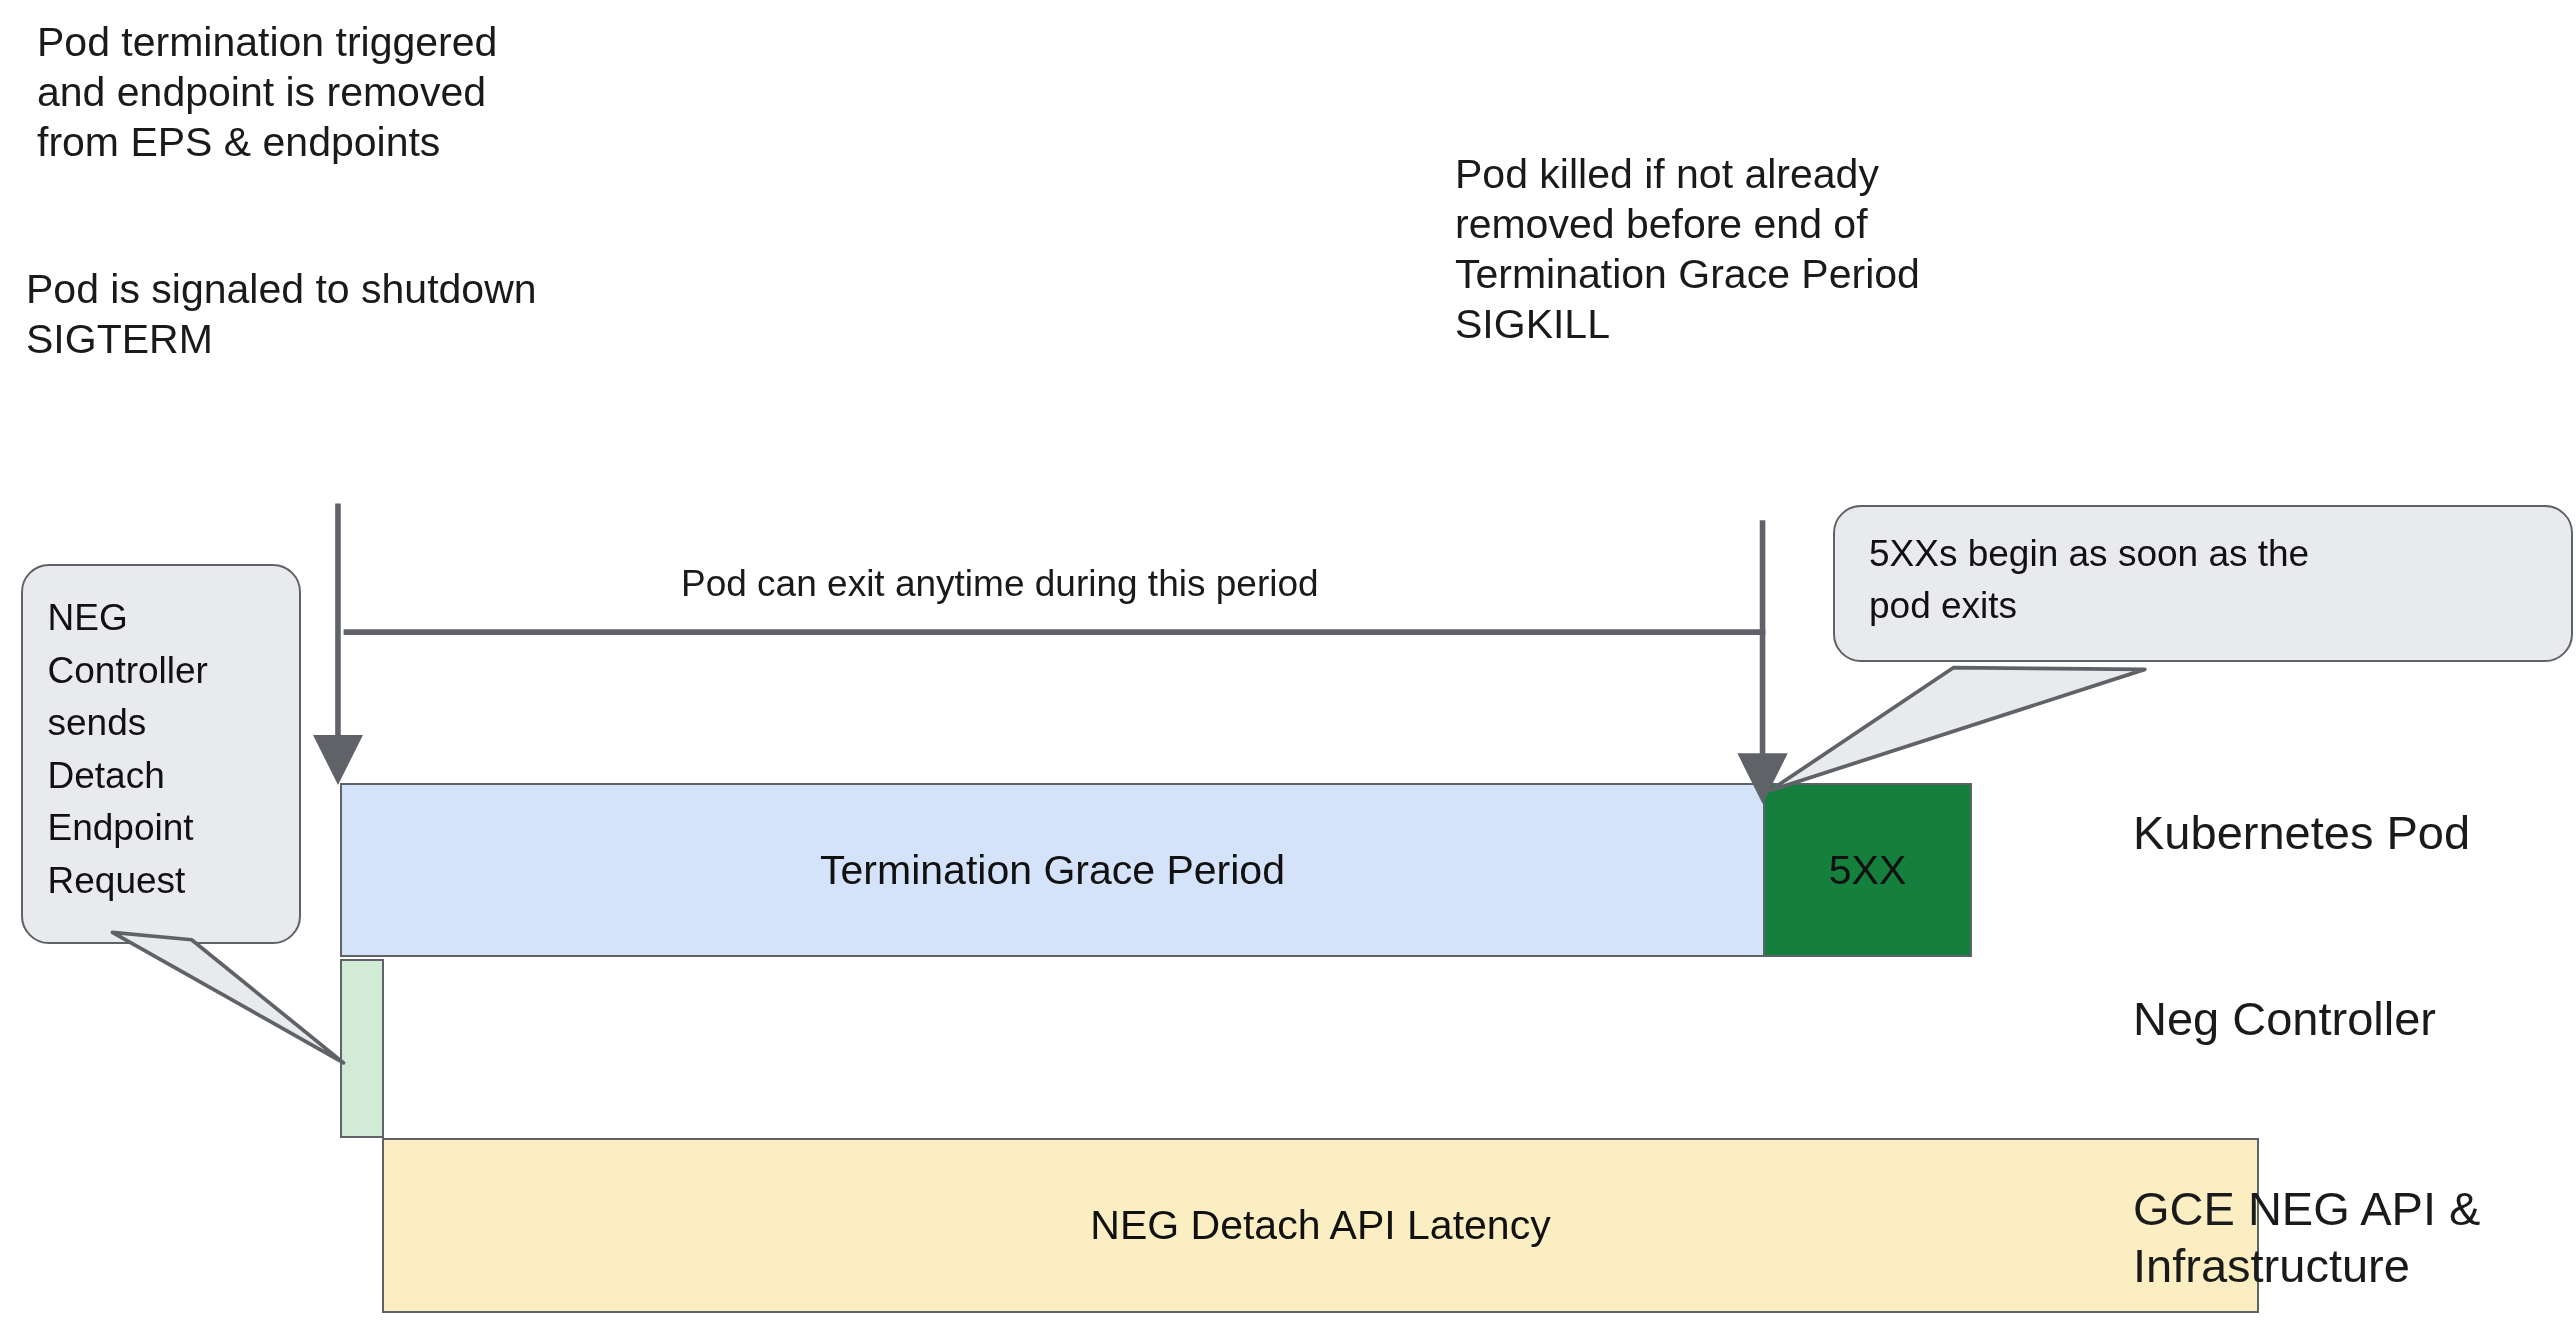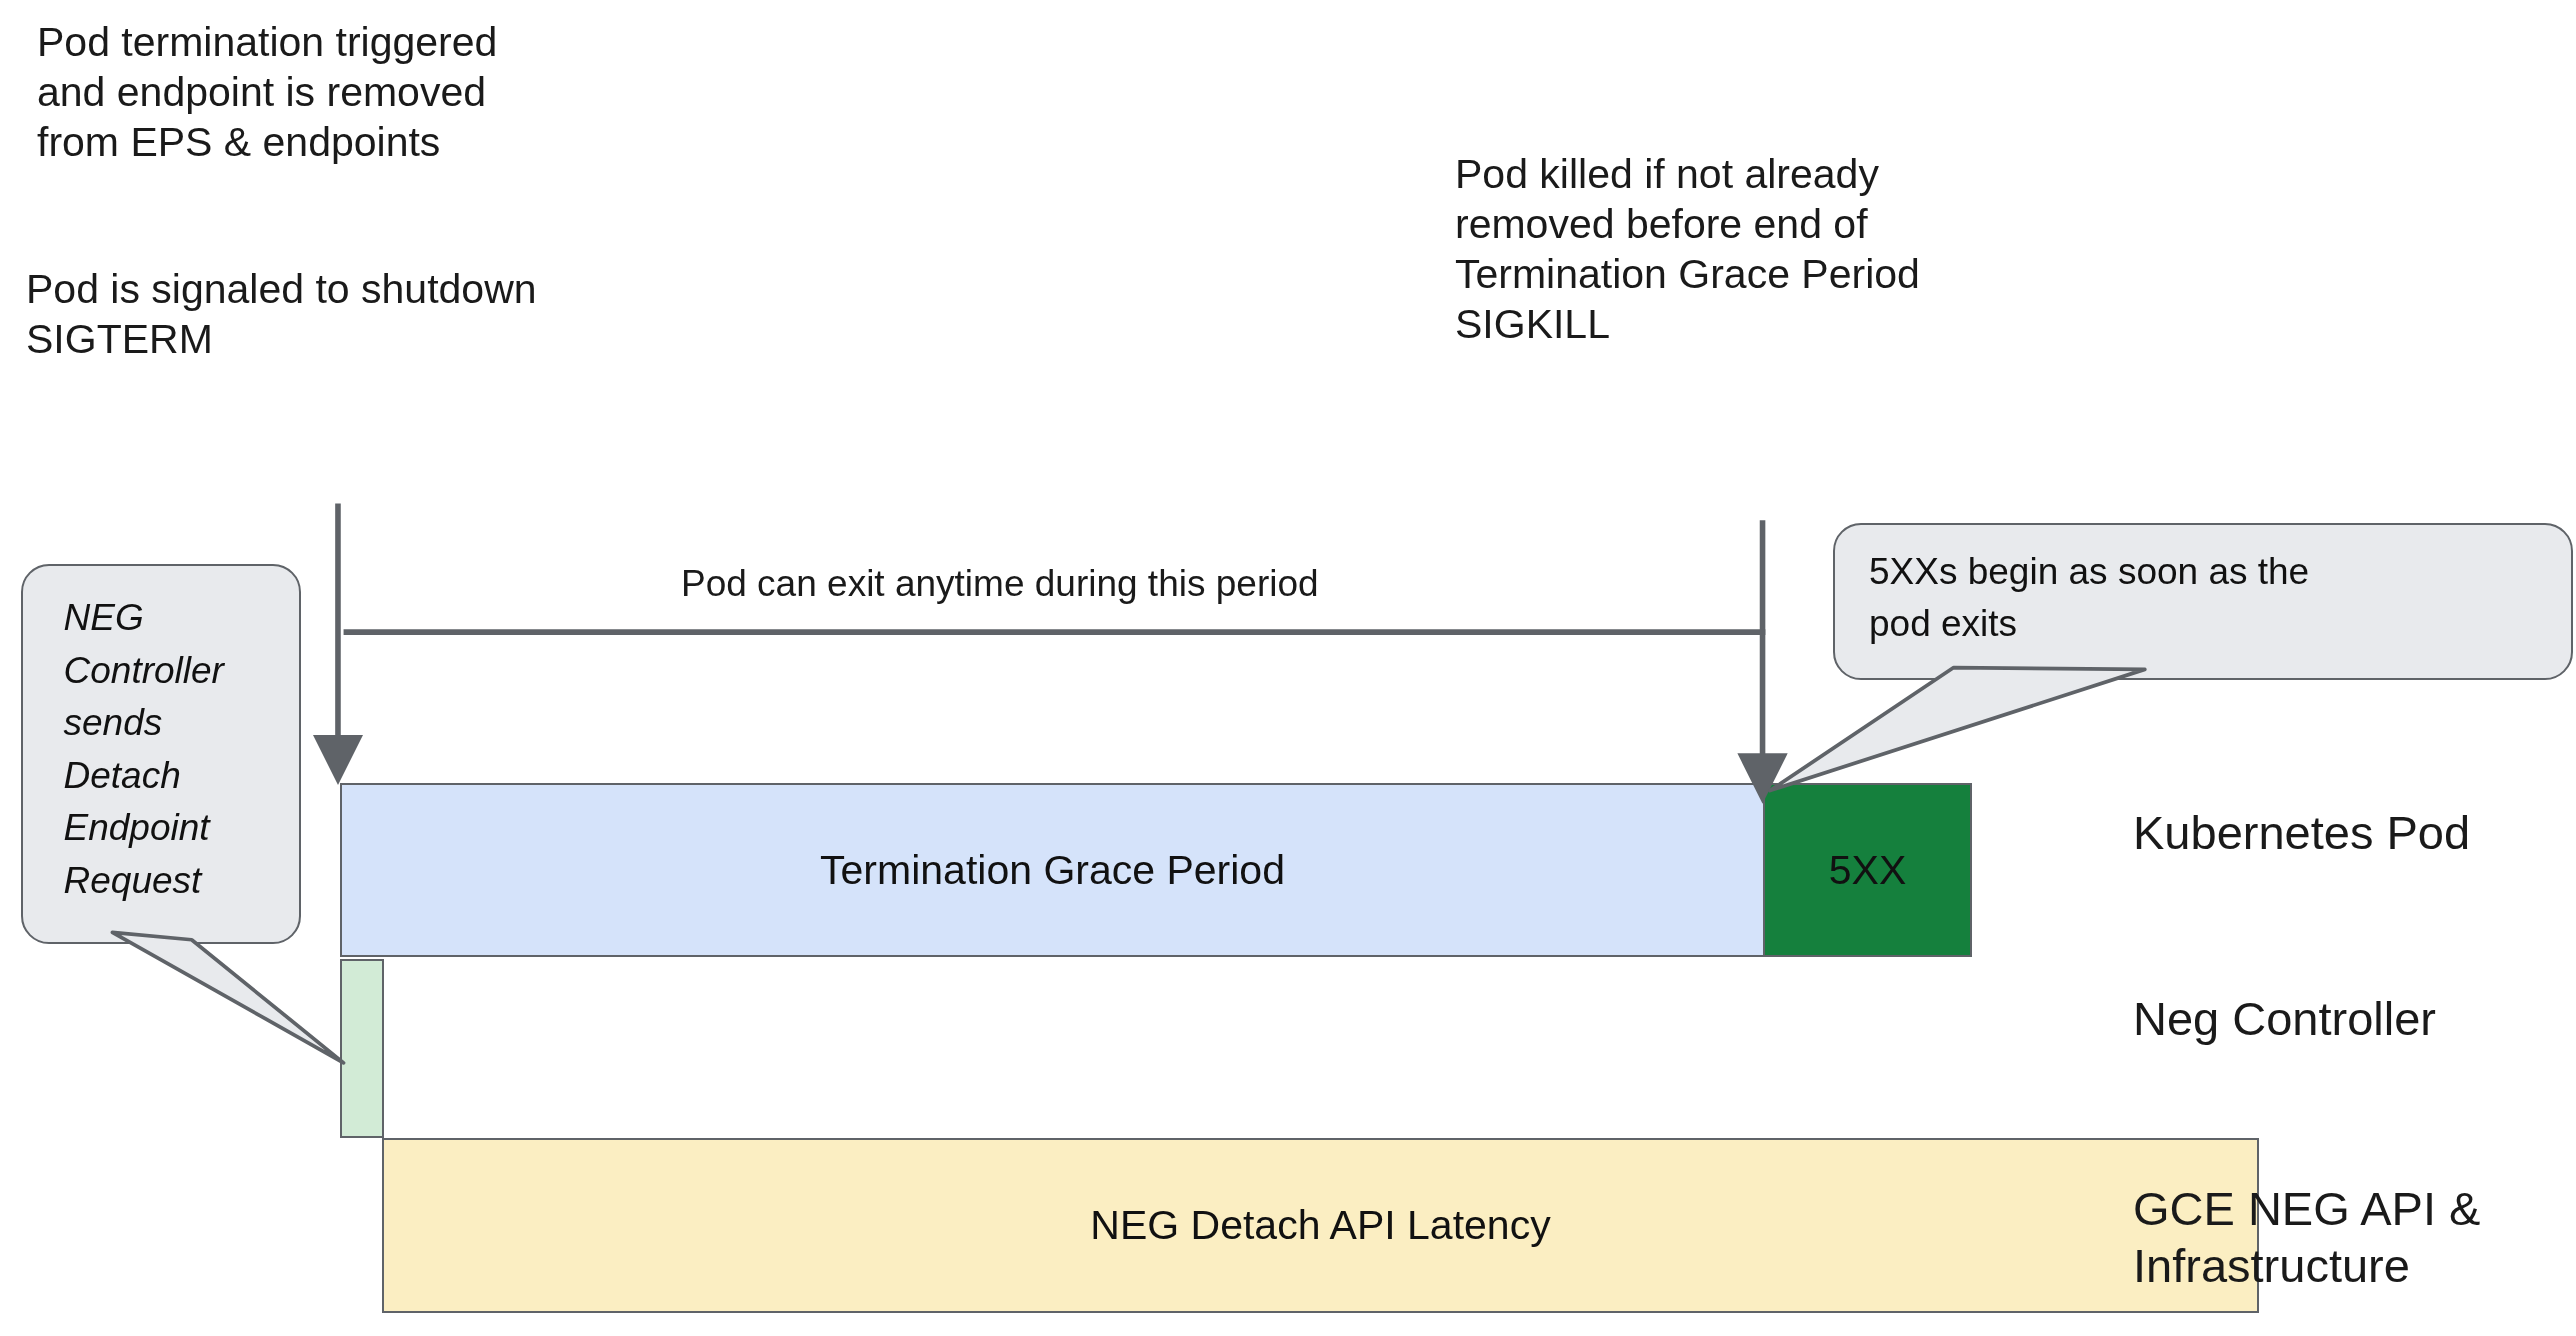--- a/index.html
+++ b/index.html
@@ -26,29 +26,29 @@
 SIGTERM</div>
 
 <div class="abs note" style="left:1455px;top:149px;width:597px;">Pod killed if not already
 removed before end of
 Termination Grace Period
 SIGKILL</div>
 
 <div class="abs axis-caption" style="left:681px;top:563px;">Pod can exit anytime during this period</div>
 
 <div class="abs bubble" style="left:20.5px;top:564px;width:280px;height:380px;">
-  <div class="bubble-text" style="padding:26px 0 0 41px;font-style:italic;">NEG
+  <div class="bubble-text" style="padding:26px 0 0 25px;">NEG
 Controller
 sends
 Detach
 Endpoint
 Request</div>
 </div>
 
-<div class="abs bubble" style="left:1833px;top:523px;width:740px;height:157px;">
+<div class="abs bubble" style="left:1833px;top:505px;width:740px;height:157px;">
   <div class="bubble-text" style="padding:20.5px 0 0 34px;">5XXs begin as soon as the
 pod exits</div>
 </div>
 
 <div class="abs bar" style="left:340px;top:783px;width:1425px;height:174px;background:#d5e3fa;">
   <span class="bar-label">Termination Grace Period</span>
 </div>
 
 <div class="abs bar" style="left:1763px;top:783px;width:209px;height:174px;background:#15803d;">
   <span class="bar-label">5XX</span>

